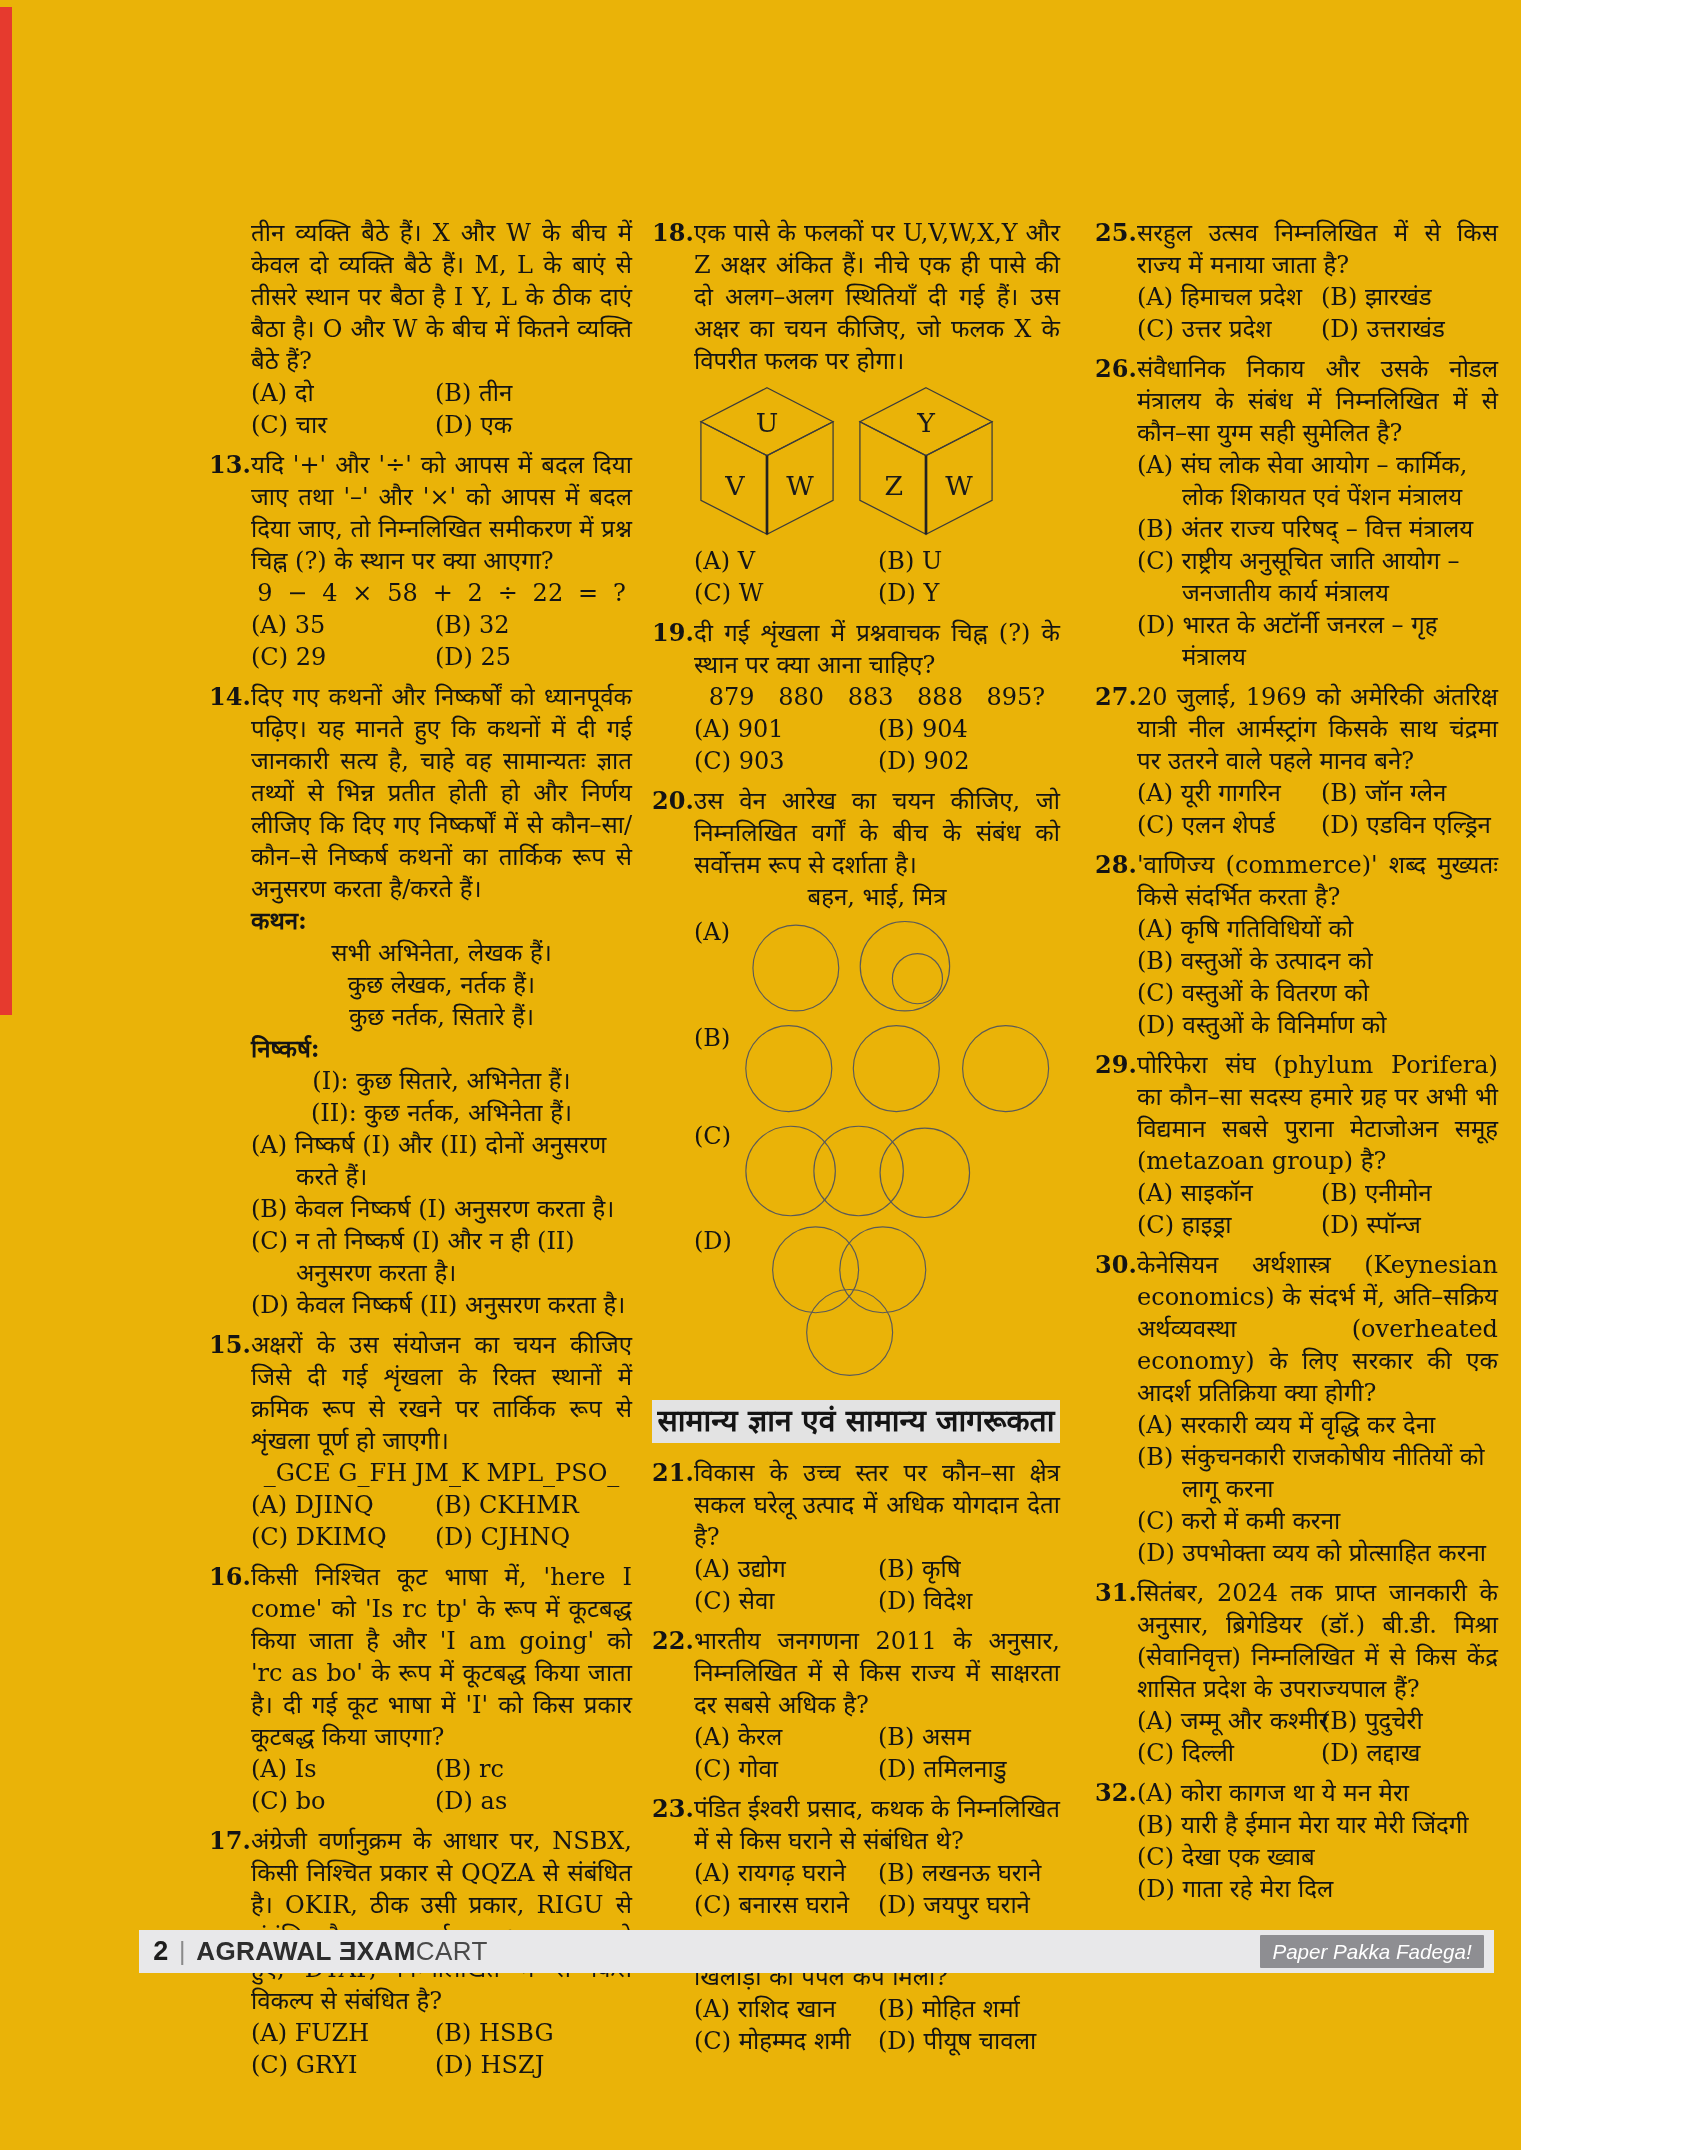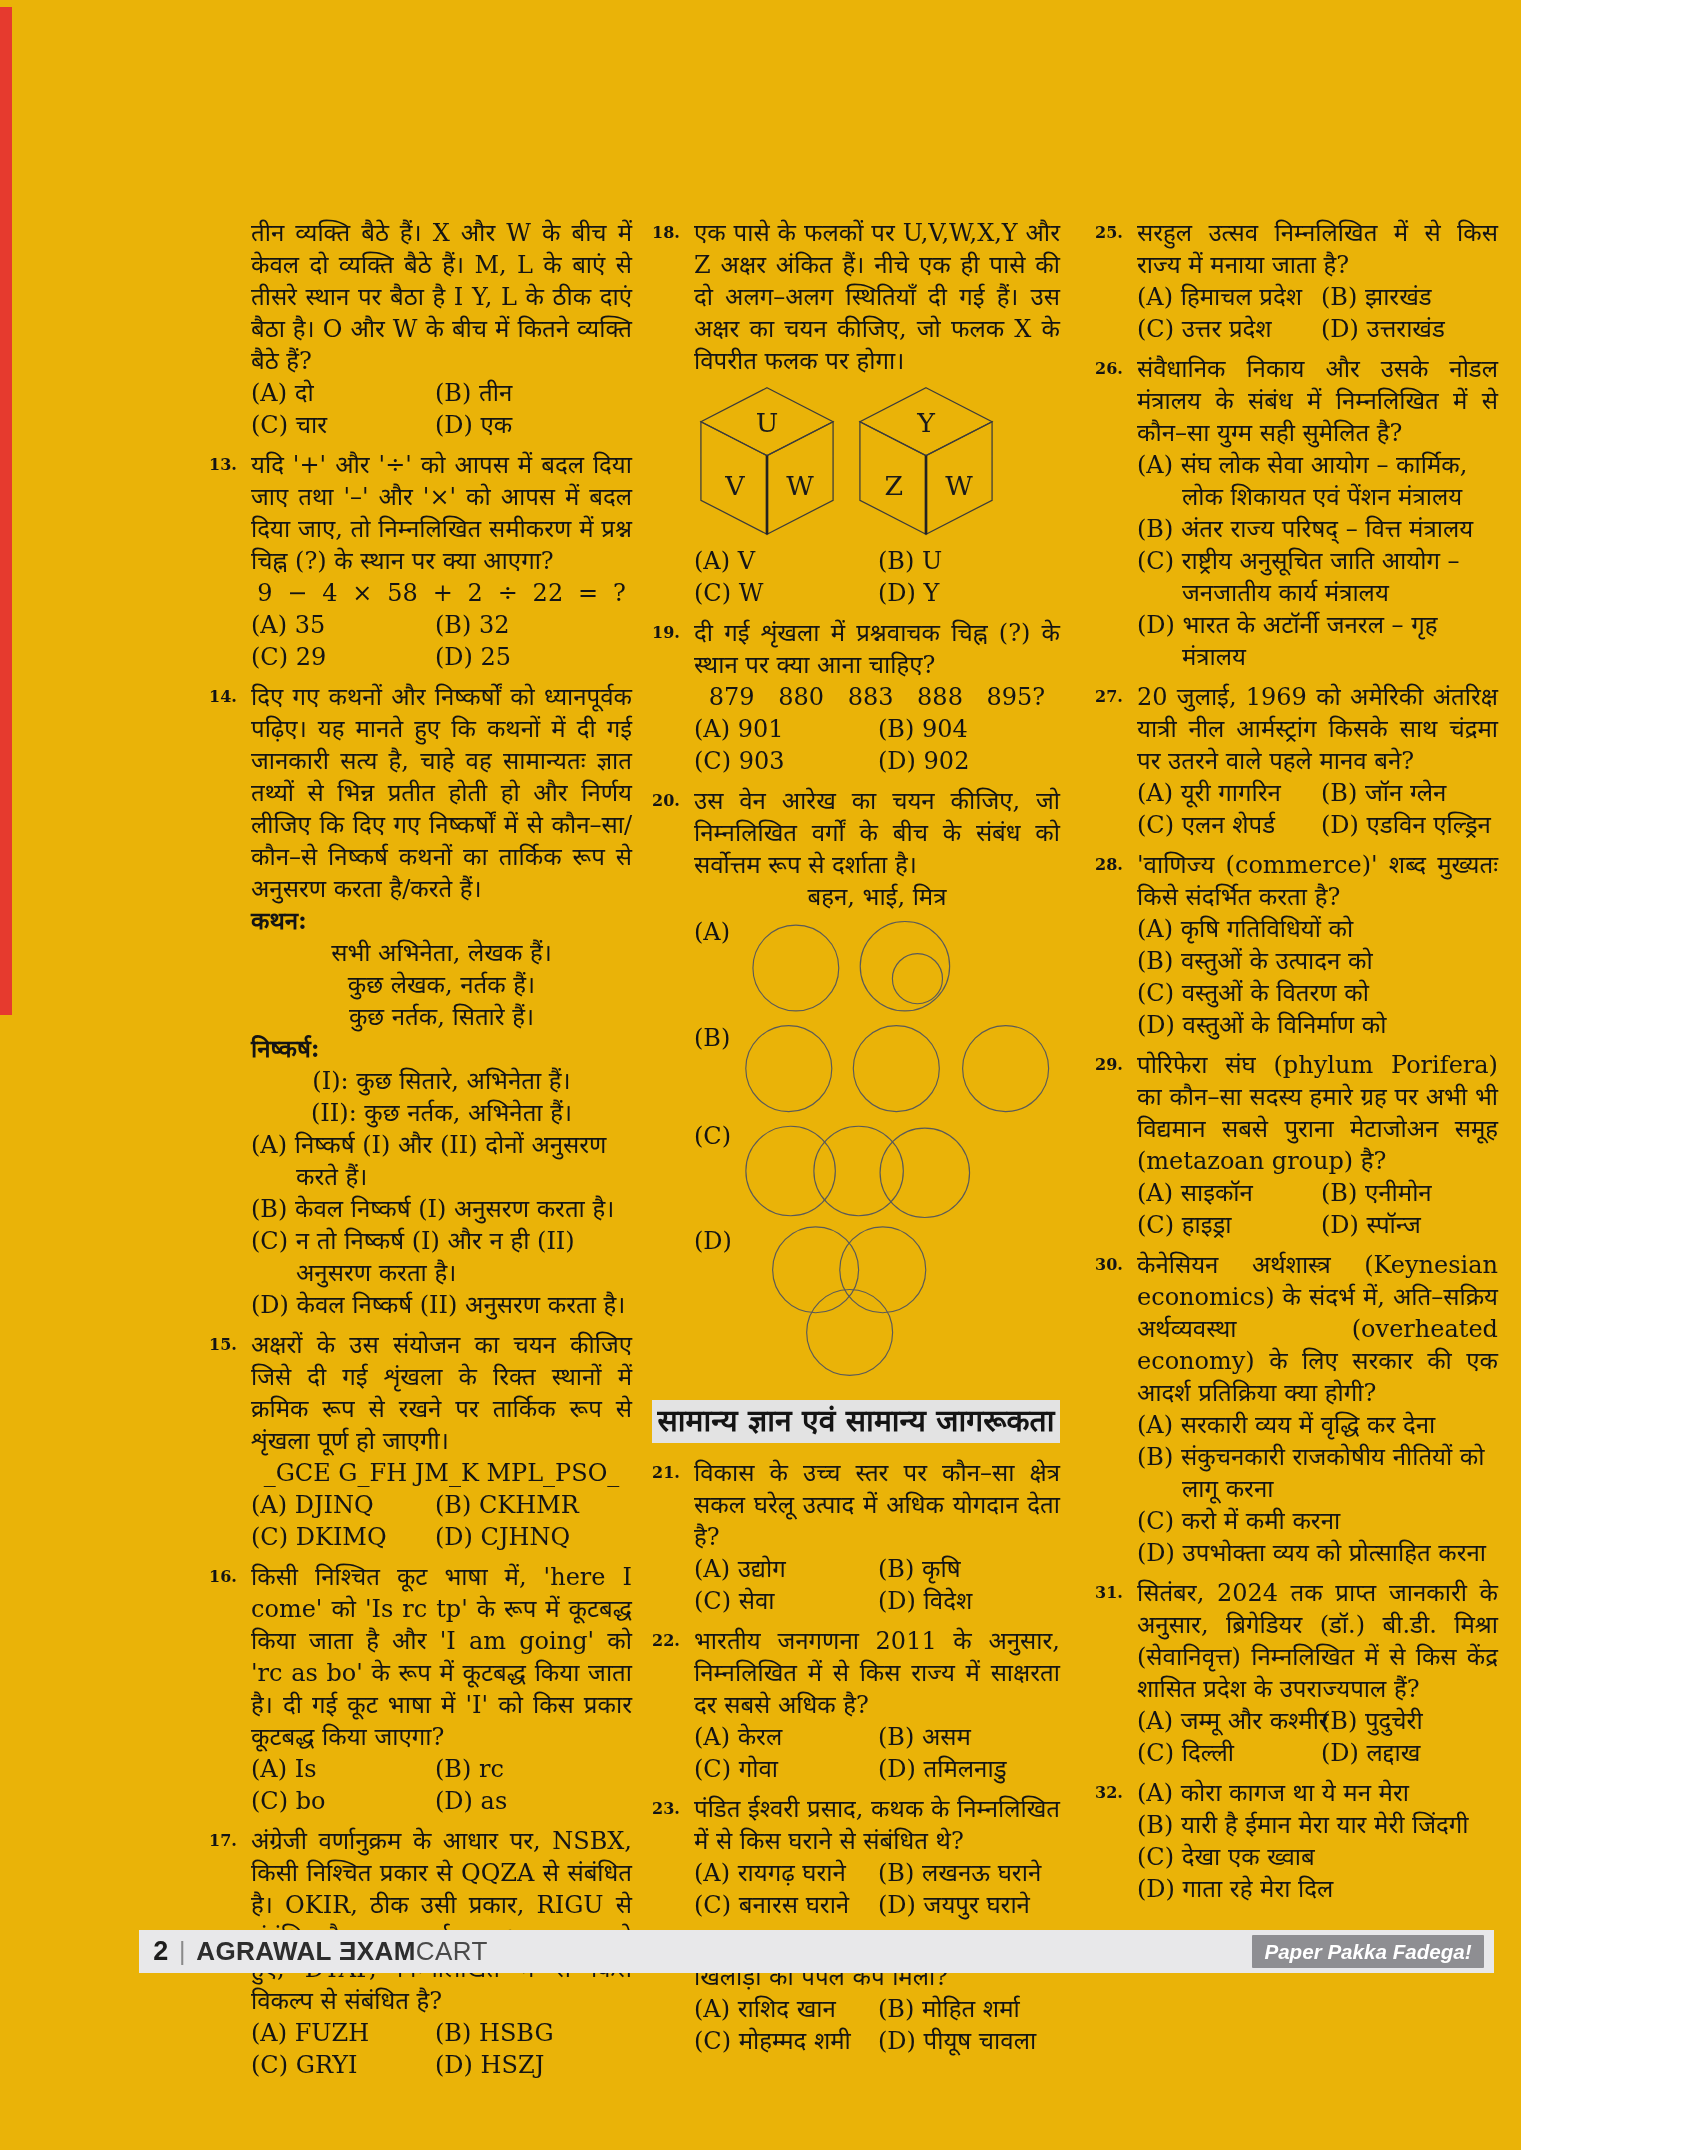--- a/index.html
+++ b/index.html
@@ -4,21 +4,21 @@
 <style>
   html,body{margin:0;padding:0;background:#ffffff;}
   .page{position:relative;width:1521px;height:2150px;background:#eab308;overflow:hidden;
         font-family:"DejaVu Serif","Liberation Serif",serif;color:#141414;}
   .red-stripe{position:absolute;left:0;top:7.2px;width:11.6px;height:1008px;background:#e63a2e;}
   .col{position:absolute;top:217px;display:flex;flex-direction:column;}
   #col1{left:209px;width:423px;}
   #col2{left:652px;width:408px;}
   #col3{left:1048px;width:403px;margin-left:47px;}
   .q{display:flex;margin-bottom:8px;}
-  .qnum{width:42px;flex:none;font-weight:bold;font-size:16px;line-height:32px;}
+  .qnum{width:42px;flex:none;font-weight:bold;font-size:24px;line-height:32px;}
   .qbody{flex:1;min-width:0;font-size:24px;line-height:32px;}
   .p{text-align:justify;}
   .ln{white-space:nowrap;text-align:center;}
   .lbl{font-weight:bold;}
   .eq{word-spacing:7.2px;}
   .series{word-spacing:16px;}
   .opts2{display:grid;grid-template-columns:184px 1fr;}
   .opt{white-space:nowrap;overflow:visible;}
   .opt1{padding-left:45px;text-indent:-45px;}
   .dice{display:flex;gap:23px;margin:9px 0 9px 5.4px;}
@@ -28,21 +28,21 @@
   .sechead{background:#e3e3e3;font-weight:bold;text-align:center;font-size:30px;line-height:30px;
            padding:6.3px 1.8px;margin:10.7px 0 14.3px 0;}
   .footer{position:absolute;left:139px;top:1930px;width:1355px;height:43px;background:#e8e8ea;
           display:flex;align-items:center;}
   .fnum{font-family:"Liberation Sans",sans-serif;font-weight:bold;font-size:27px;margin-left:14.3px;color:#1c1c1c;}
   .fsep{color:#8a8a8a;margin:0 10.7px;font-size:25px;font-family:"Liberation Sans",sans-serif;}
   .brand{font-family:"Liberation Sans",sans-serif;font-size:26px;letter-spacing:0.4px;color:#2d2d2d;}
   .brand .b1{font-weight:bold;}
   .brand .b2{font-weight:normal;color:#4a4a4a;}
   .badge{margin-left:auto;margin-right:9.9px;background:#8e8e92;color:#ffffff;
-         font-family:"Liberation Sans",sans-serif;font-style:italic;font-weight:bold;
+         font-family:"Liberation Sans",sans-serif;font-style:italic;font-weight:normal;
          font-size:20.6px;padding:4.5px 12.5px;border-radius:1px;white-space:nowrap;}
   svg text{font-family:"DejaVu Serif","Liberation Serif",serif;}
 </style>
 </head>
 <body>
 
 <div class="page">
   <div class="red-stripe"></div>
 
   <div class="col" id="col1">

